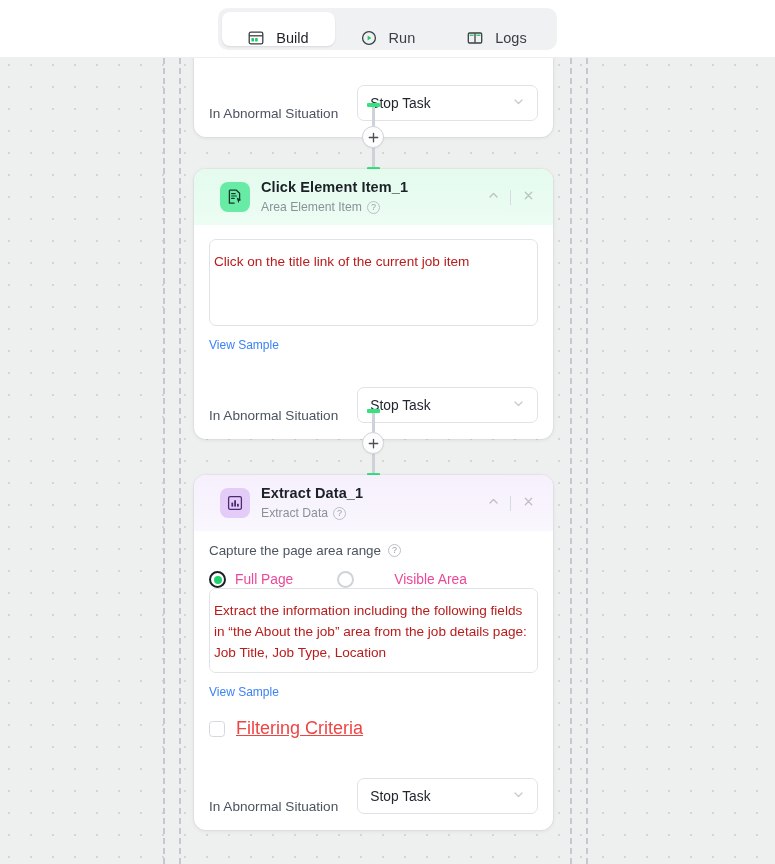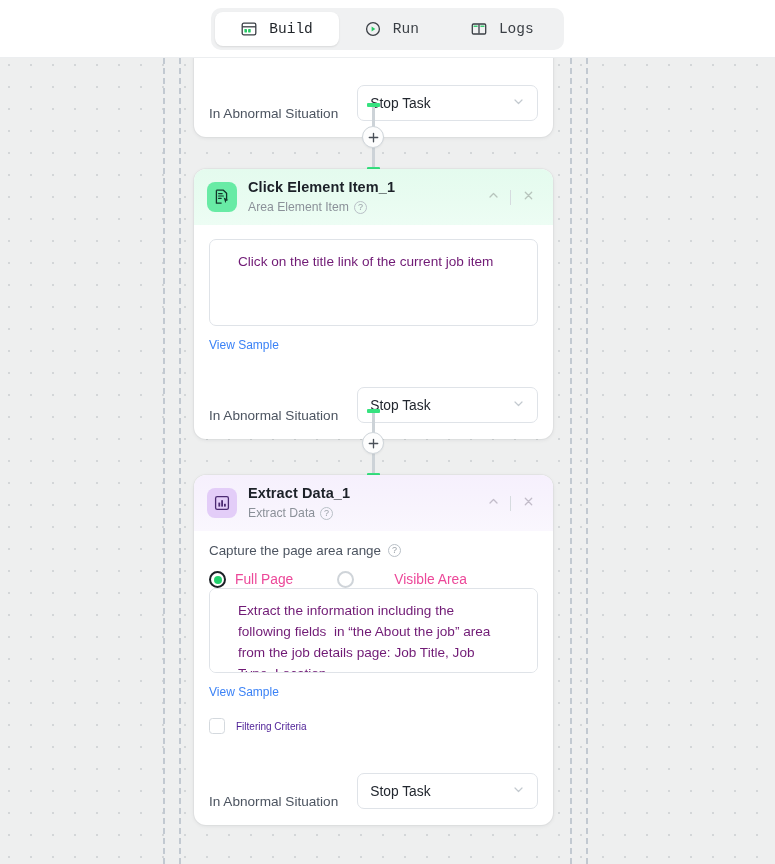--- a/index.html
+++ b/index.html
@@ -21,31 +21,30 @@
   }
   .tabs {
     background: #f0f1f2;
     border-radius: 10px;
     padding: 4px;
     display: flex;
     align-items: center;
     gap: 0px;
   }
   .tab {
-    display: flex; align-items: center; justify-content: center;
+    display: flex; align-items: flex-end; justify-content: center;
     gap: 12px;
     height: 34px;
     padding: 0 26px;
     border-radius: 8px;
     font-size: 14.5px;
     color: #3a3f45;
     cursor: pointer;
     user-select: none;
     white-space: nowrap;
-    font-family: Liberation Mono, monospace;
   }
   .tab.active {
     background: #ffffff;
     box-shadow: 0 1px 2px rgba(0,0,0,.10);
     font-weight: 500;
     color: #1f2328;
   }
   .tab svg { display: block; }
 
   
@@ -76,21 +75,21 @@
     left: 194px;
     width: 359px;
     background: #ffffff;
     border-radius: 12px;
     box-shadow: 0 1px 4px rgba(16,24,40,.08), 0 0 0 1px rgba(16,24,40,.03);
     overflow: hidden;
   }
   .card-head {
     height: 56px;
     display: flex; align-items: center;
-    padding: 0 12px 0 13px;
+    padding: 0 12px 0 26px;
     position: relative;
   }
   .head-green { background: linear-gradient(180deg,#e4fbee 0%, #e9fcf1 60%, #edfdf4 100%); }
   .head-purple { background: linear-gradient(180deg,#f6f0fd 0%, #f8f4fd 60%, #faf7fe 100%); }
 
   .badge {
     width: 30px; height: 30px;
     border-radius: 8px;
     display: flex; align-items: center; justify-content: center;
     flex: none;
@@ -120,24 +119,24 @@
   .row-label {
     font-size: 13.4px; color: #4c5460;
     display: flex; align-items: center; gap: 7px;
   }
 
   textarea.ta {
     width: 100%;
     border: 1px solid #dfe3e8;
     border-radius: 7px;
     resize: none;
-    padding: 11px 28px;
+    padding: 11px 4px;
     font-family: "Liberation Sans", sans-serif;
     font-size: 13.6px;
-    color: #701a75;
+    color: #b91c1c;
     line-height: 21px;
     outline: none;
     background: #fff;
   }
   .ta-click { height: 87px; }
   .ta-extract { height: 85px; line-height: 25px; overflow-y: scroll; }
   .ta-extract::-webkit-scrollbar { width: 8px; }
   .ta-extract::-webkit-scrollbar-thumb { background: #d2d6da; border-radius: 4px; }
   .ta-extract::-webkit-scrollbar-track { background: transparent; }
 
@@ -187,21 +186,21 @@
   }
   .radio-label { font-size: 13.8px; color: #ec4899; }
 
   .field-label { font-size: 13.7px; color: #39404a; margin-top: 20px; margin-bottom: 9px; }
 
   .check-row { display: flex; align-items: center; gap: 11px; margin-top: 18px; cursor: pointer; }
   .checkbox {
     width: 16px; height: 16px; border-radius: 3.5px;
     border: 1.6px solid #d4d9de; background: #fff; flex: none;
   }
-  .check-label { font-size: 10px; color: #4c1d95; }
+  .check-label { font-size: 18px; color: #ef4444; text-decoration: underline; }
 
   
   .conn { position: absolute; left: 373px; }
   .conn .line { position: absolute; left: -1px; width: 3px; background: #cdd3d8; }
   .conn .cap { position: absolute; left: -6px; width: 13px; height: 4px; background: #36e27f; border-radius: 1px; }
   .plusbtn {
     position: absolute; left: -11px;
     width: 22px; height: 22px;
     border-radius: 50%;
     background: #fdfdfd;

